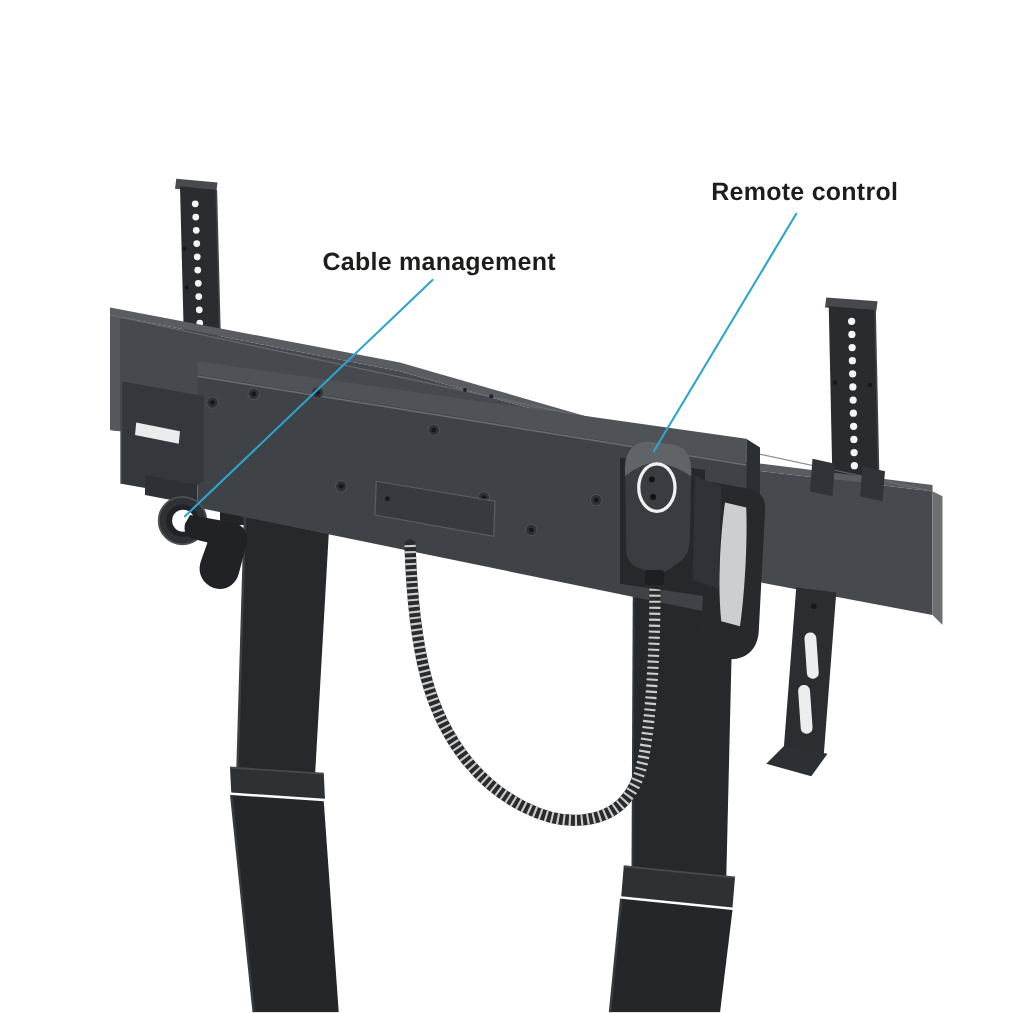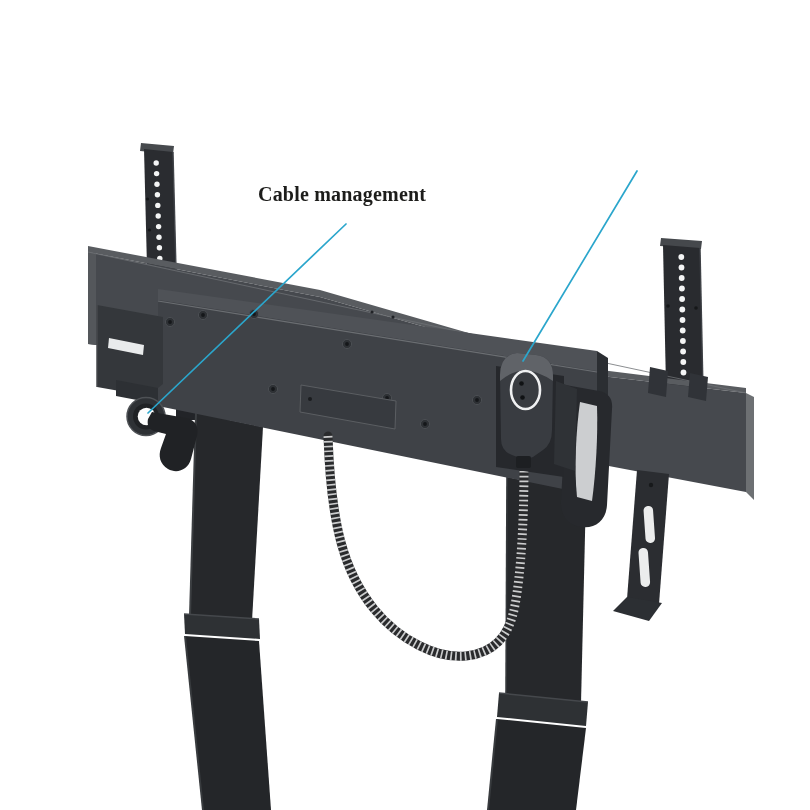--- a/index.html
+++ b/index.html
@@ -14,21 +14,21 @@
   .callout-label{
     position:absolute;
     font-family:"Liberation Sans",sans-serif;
     font-weight:700;
     font-size:20px;
     line-height:26px;
     color:#1d1d1b;
     letter-spacing:.2px;
     white-space:nowrap;
   }
-  #label-cable{left:258px;top:181px;font-family:Liberation Serif, serif;}
+  #label-cable{left:258px;top:197px;}
   #label-remote{left:569px;top:141px;}
 </style>
 </head>
 <body>
 
 <div class="stage">
 
 <svg width="810" height="810" viewBox="0 0 810 810">
   <defs>
     <g id="screw">
@@ -188,14 +188,15 @@
   </g>
 
   <g stroke-width="1.7" stroke-linecap="round">
     <line x1="346" y1="224" x2="148" y2="413" stroke="#2ba6cc"></line>
     <line x1="637" y1="171" x2="523" y2="361" stroke="#2ba6cc"></line>
   </g>
 </svg>
 
 <div class="callout-label" id="label-cable">Cable management</div>
 
+<div class="callout-label" id="label-remote">Remote control</div>
 
 </div>
 
 </body></html>

